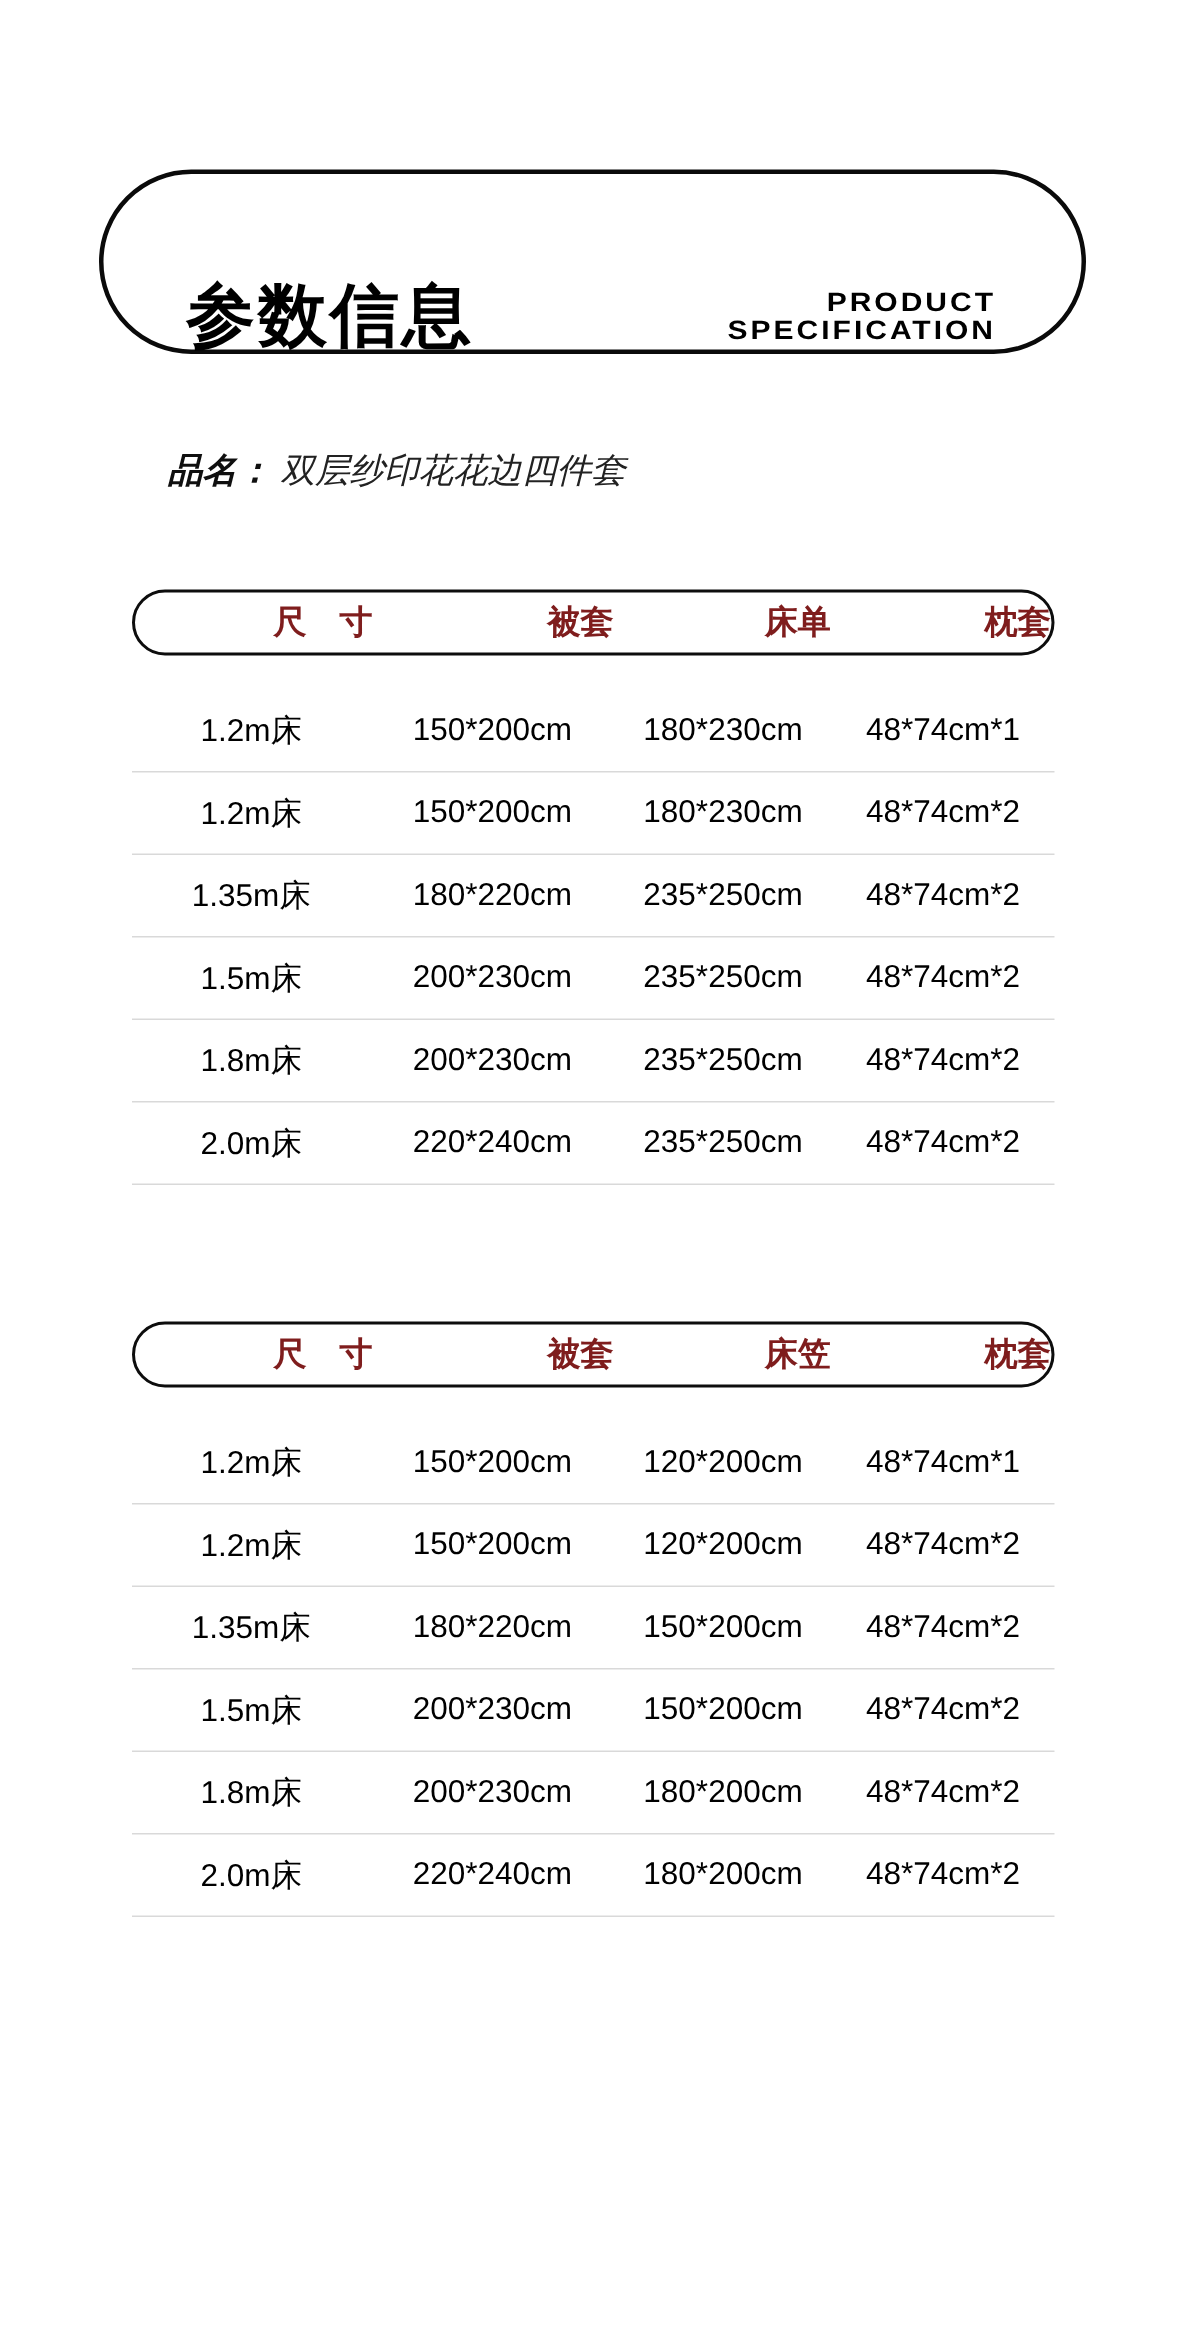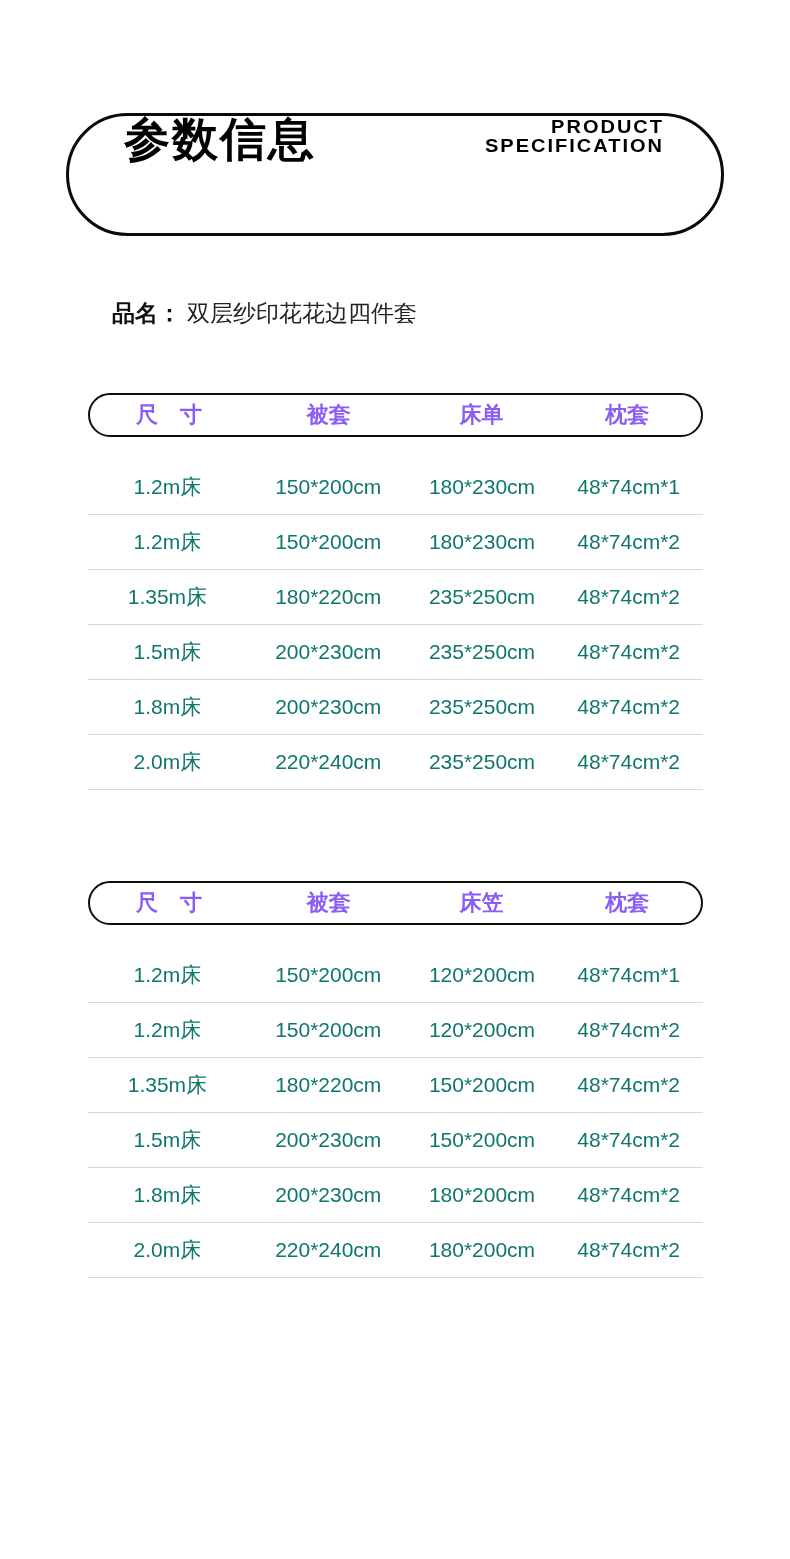--- a/index.html
+++ b/index.html
@@ -23,21 +23,21 @@
 
   
   .header-pill {
     width: 658px;
     height: 123px;
     box-sizing: border-box;
     border: 3px solid #0a0a0a;
     border-radius: 64px;
     margin: 113px auto 0 auto;
     display: flex;
-    align-items: flex-start;
+    align-items: flex-end;
     justify-content: space-between;
     padding: 0 57px 0 55px;
     background: #ffffff;
   }
   .page-title {
     margin: 0;
     font-size: 46px;
     line-height: 46px;
     font-weight: 900;
     letter-spacing: 2px;
@@ -58,20 +58,21 @@
   
   .info-grid {
     box-sizing: border-box;
     width: 678px;
     margin: 64px 0 0 112px;
     display: grid;
     grid-template-columns: 368px auto;
     row-gap: 100px;
     font-size: 23px;
     line-height: 26px;
+    font-style: italic;
   }
   .info-field { white-space: nowrap; }
   .info-label {
     font-weight: 800;
     color: #0f0f0f;
   }
   .info-value {
     font-weight: 400;
     color: #222222;
     margin-left: 6px;
@@ -89,40 +90,40 @@
     box-sizing: border-box;
     height: 44px;
     border: 2px solid #0d0d0d;
     border-radius: 23px;
     background: #ffffff;
     display: grid;
     grid-template-columns: 26% 26.3% 23.7% 24%;
     align-items: center;
   }
   .table-pill .th {
-    text-align: center;
+    text-align: right;
     font-size: 22px;
     font-weight: 800;
-    color: #8b5cf6;
+    color: #7f1d1d;
     white-space: nowrap;
   }
 
   .table-rows { margin-top: 23px; }
   .table-row {
     display: grid;
     grid-template-columns: 26% 26.3% 23.7% 24%;
     align-items: center;
     height: 54px;
     border-bottom: 1px solid #d9d9d9;
   }
   .table-row .td {
     text-align: center;
     font-size: 21px;
     font-weight: 400;
-    color: #0f766e;
+    color: #000000;
     white-space: nowrap;
   }
 </style>
 </head>
 <body>
 
 <div class="page">
 
   <div class="header-pill">
     <h1 class="page-title">参数信息</h1>

